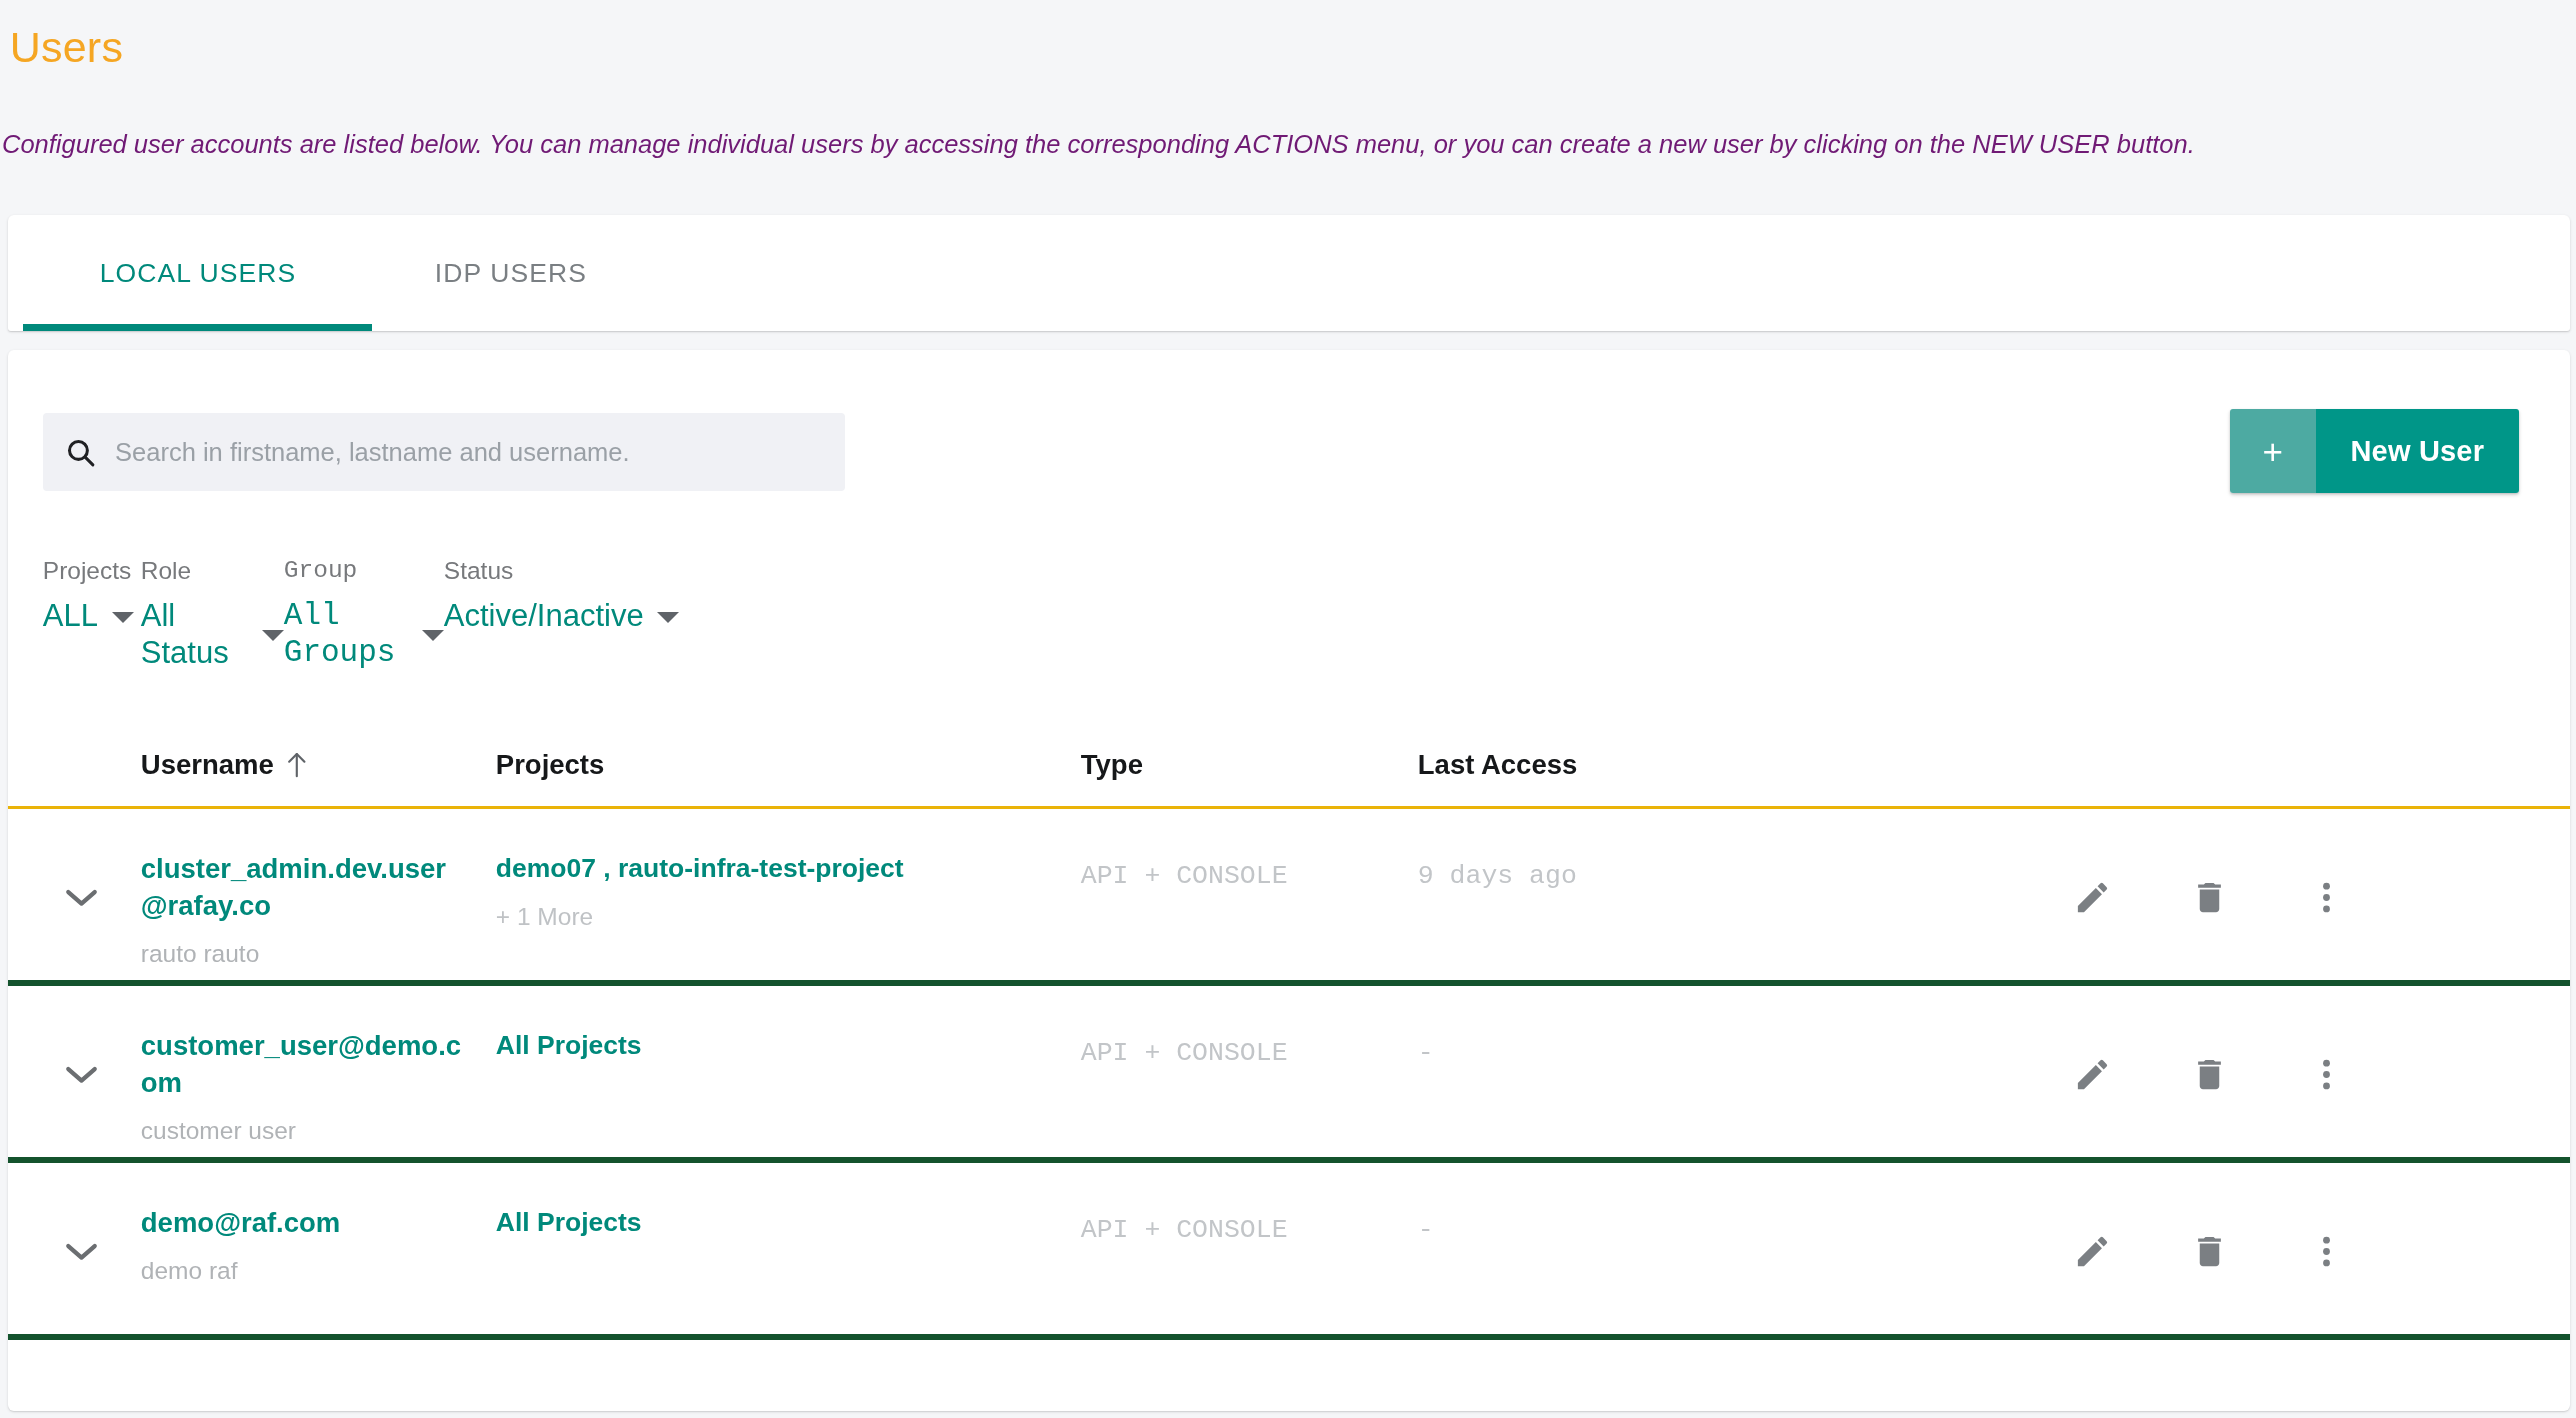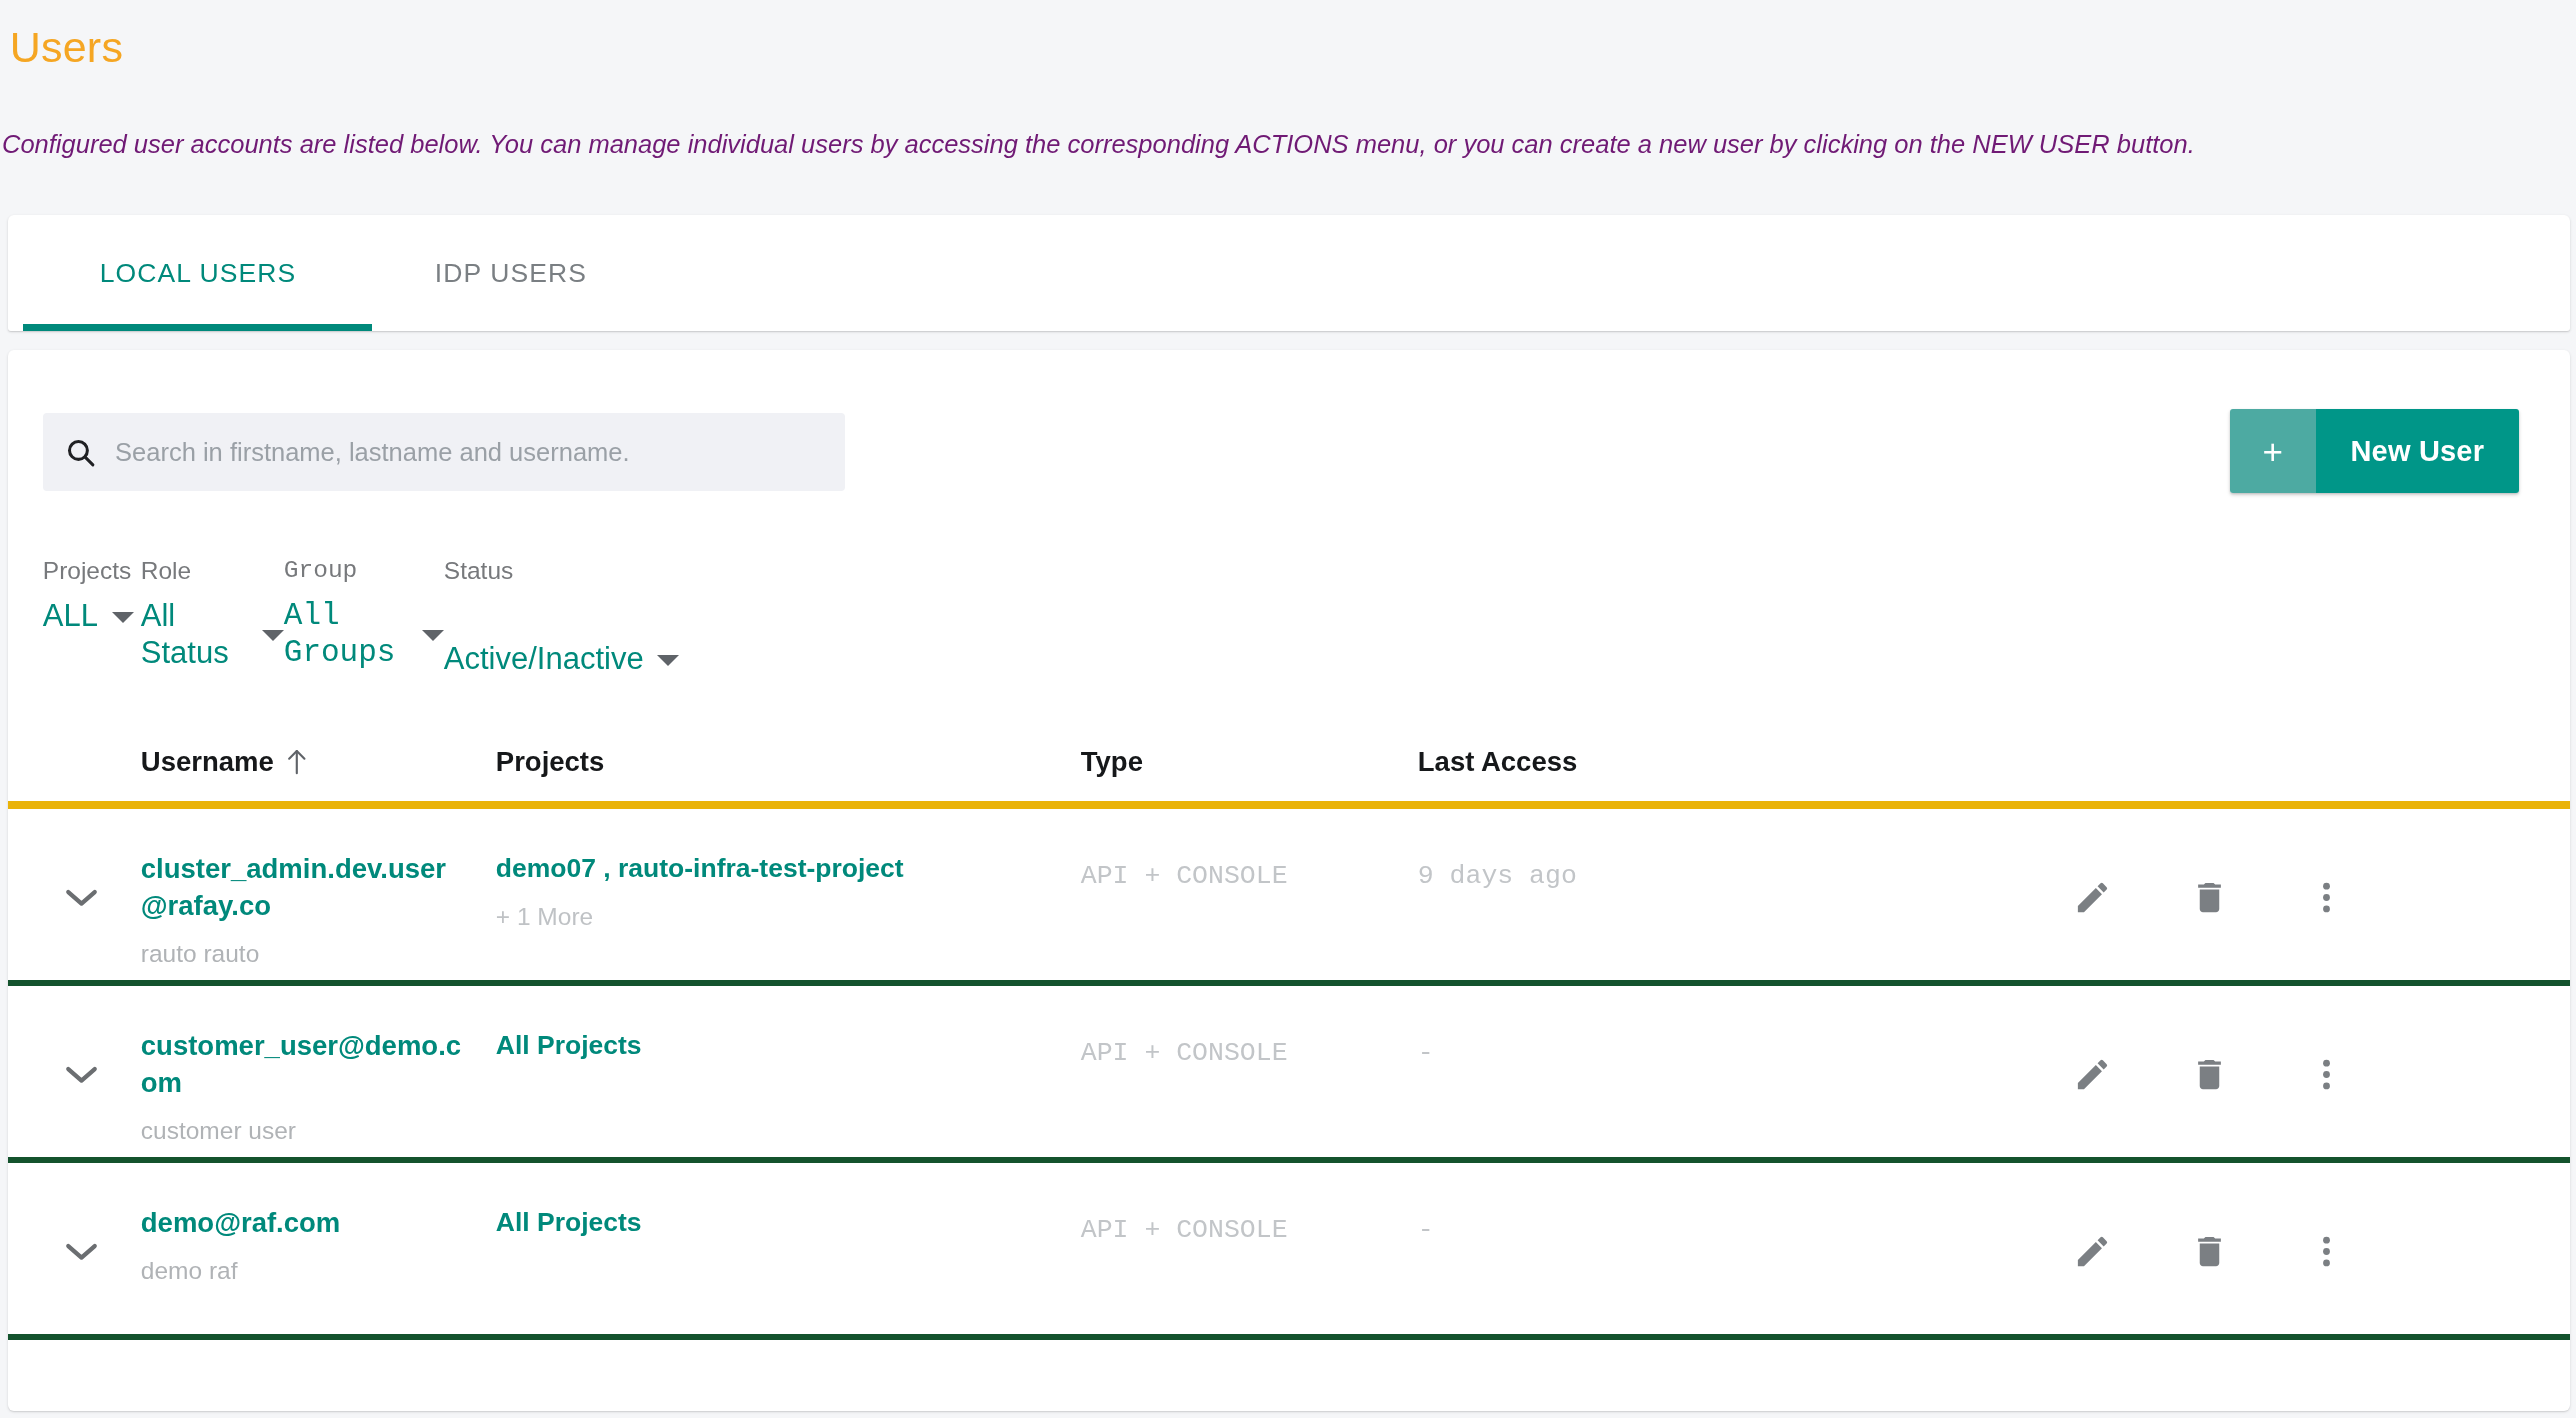--- a/index.html
+++ b/index.html
@@ -191,35 +191,35 @@
   .caret {
     width: 0; height: 0;
     border-left: 11.8px solid transparent;
     border-right: 11.8px solid transparent;
     border-top: 11.8px solid #5f6368;
     margin-top: 3.9px;
   }
   .f-projects { width: 98px; }
   .f-role     { width: 143px; }
   .f-group    { width: 160px; font-family: Liberation Mono, monospace; }
-  .f-status   { width: 196px; gap: 43px; }
+  .f-status   { width: 196px; }
 
   
   .table { position: absolute; left: 0; top: 373px; width: 2562px; }
 
   .trow {
     display: flex;
     align-items: flex-start;
     width: 2562px;
     border-bottom: 6px solid #14532d;
   }
   .thead {
     height: 86px;
     align-items: center;
-    border-bottom: 8px solid #eab308;
+    border-bottom: 3px solid #eab308;
   }
   .c-chevron  { width: 133px; flex: 0 0 133px; }
   .c-username { width: 355px; flex: 0 0 355px; }
   .c-projects { width: 585px; flex: 0 0 585px; }
   .c-type     { width: 337px; flex: 0 0 337px; }
   .c-access   { width: 530px; flex: 0 0 530px; }
   .c-actions  { flex: 1 1 auto; }
 
   .th {
     font-size: 27.5px;

